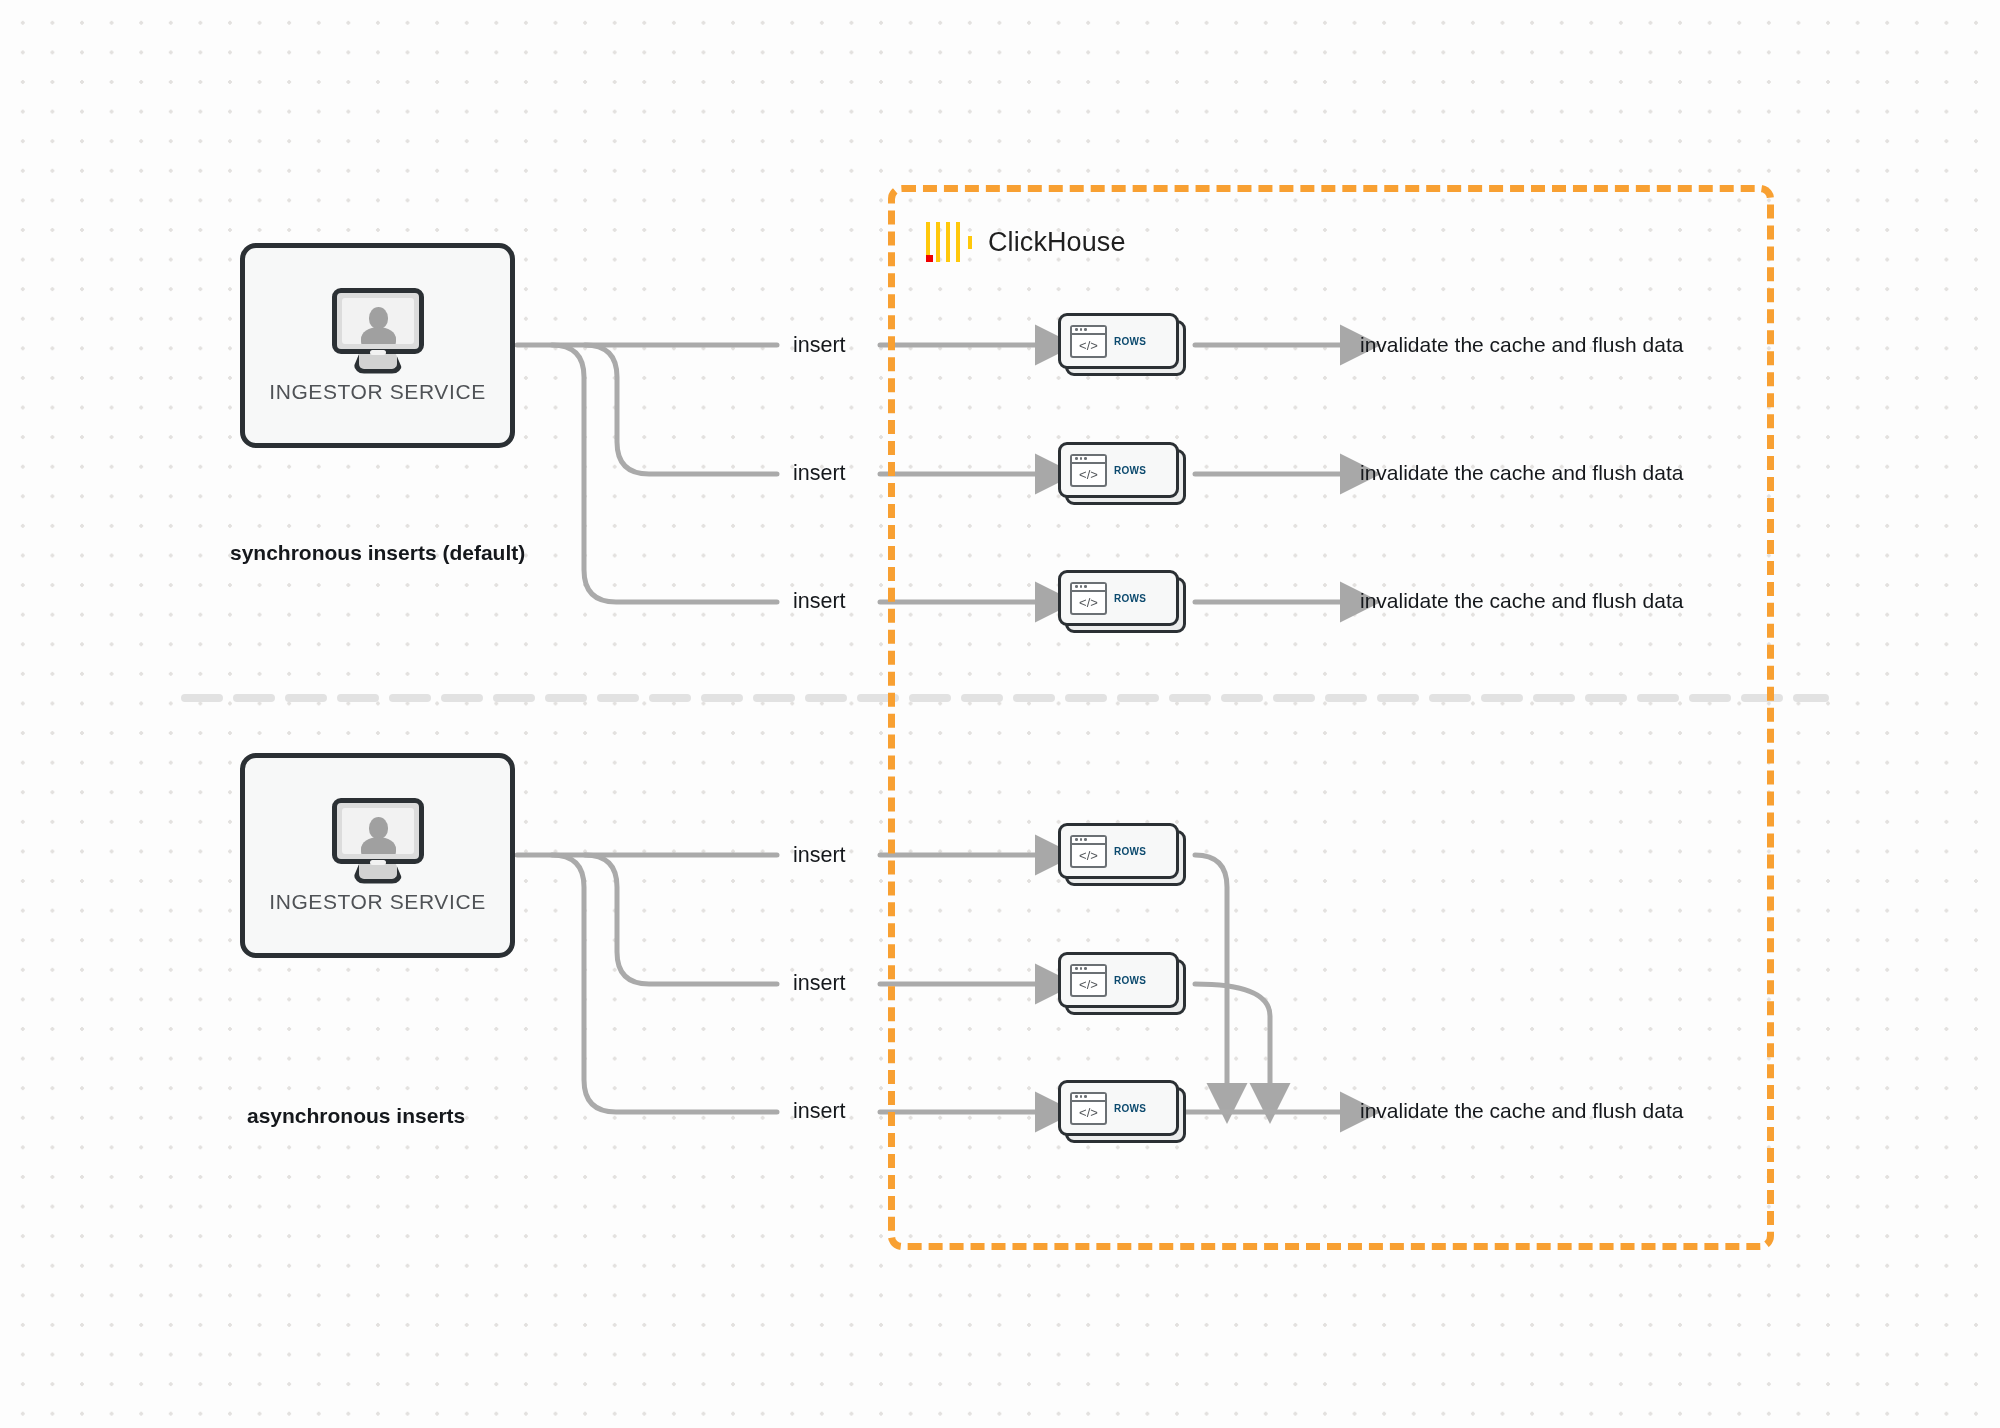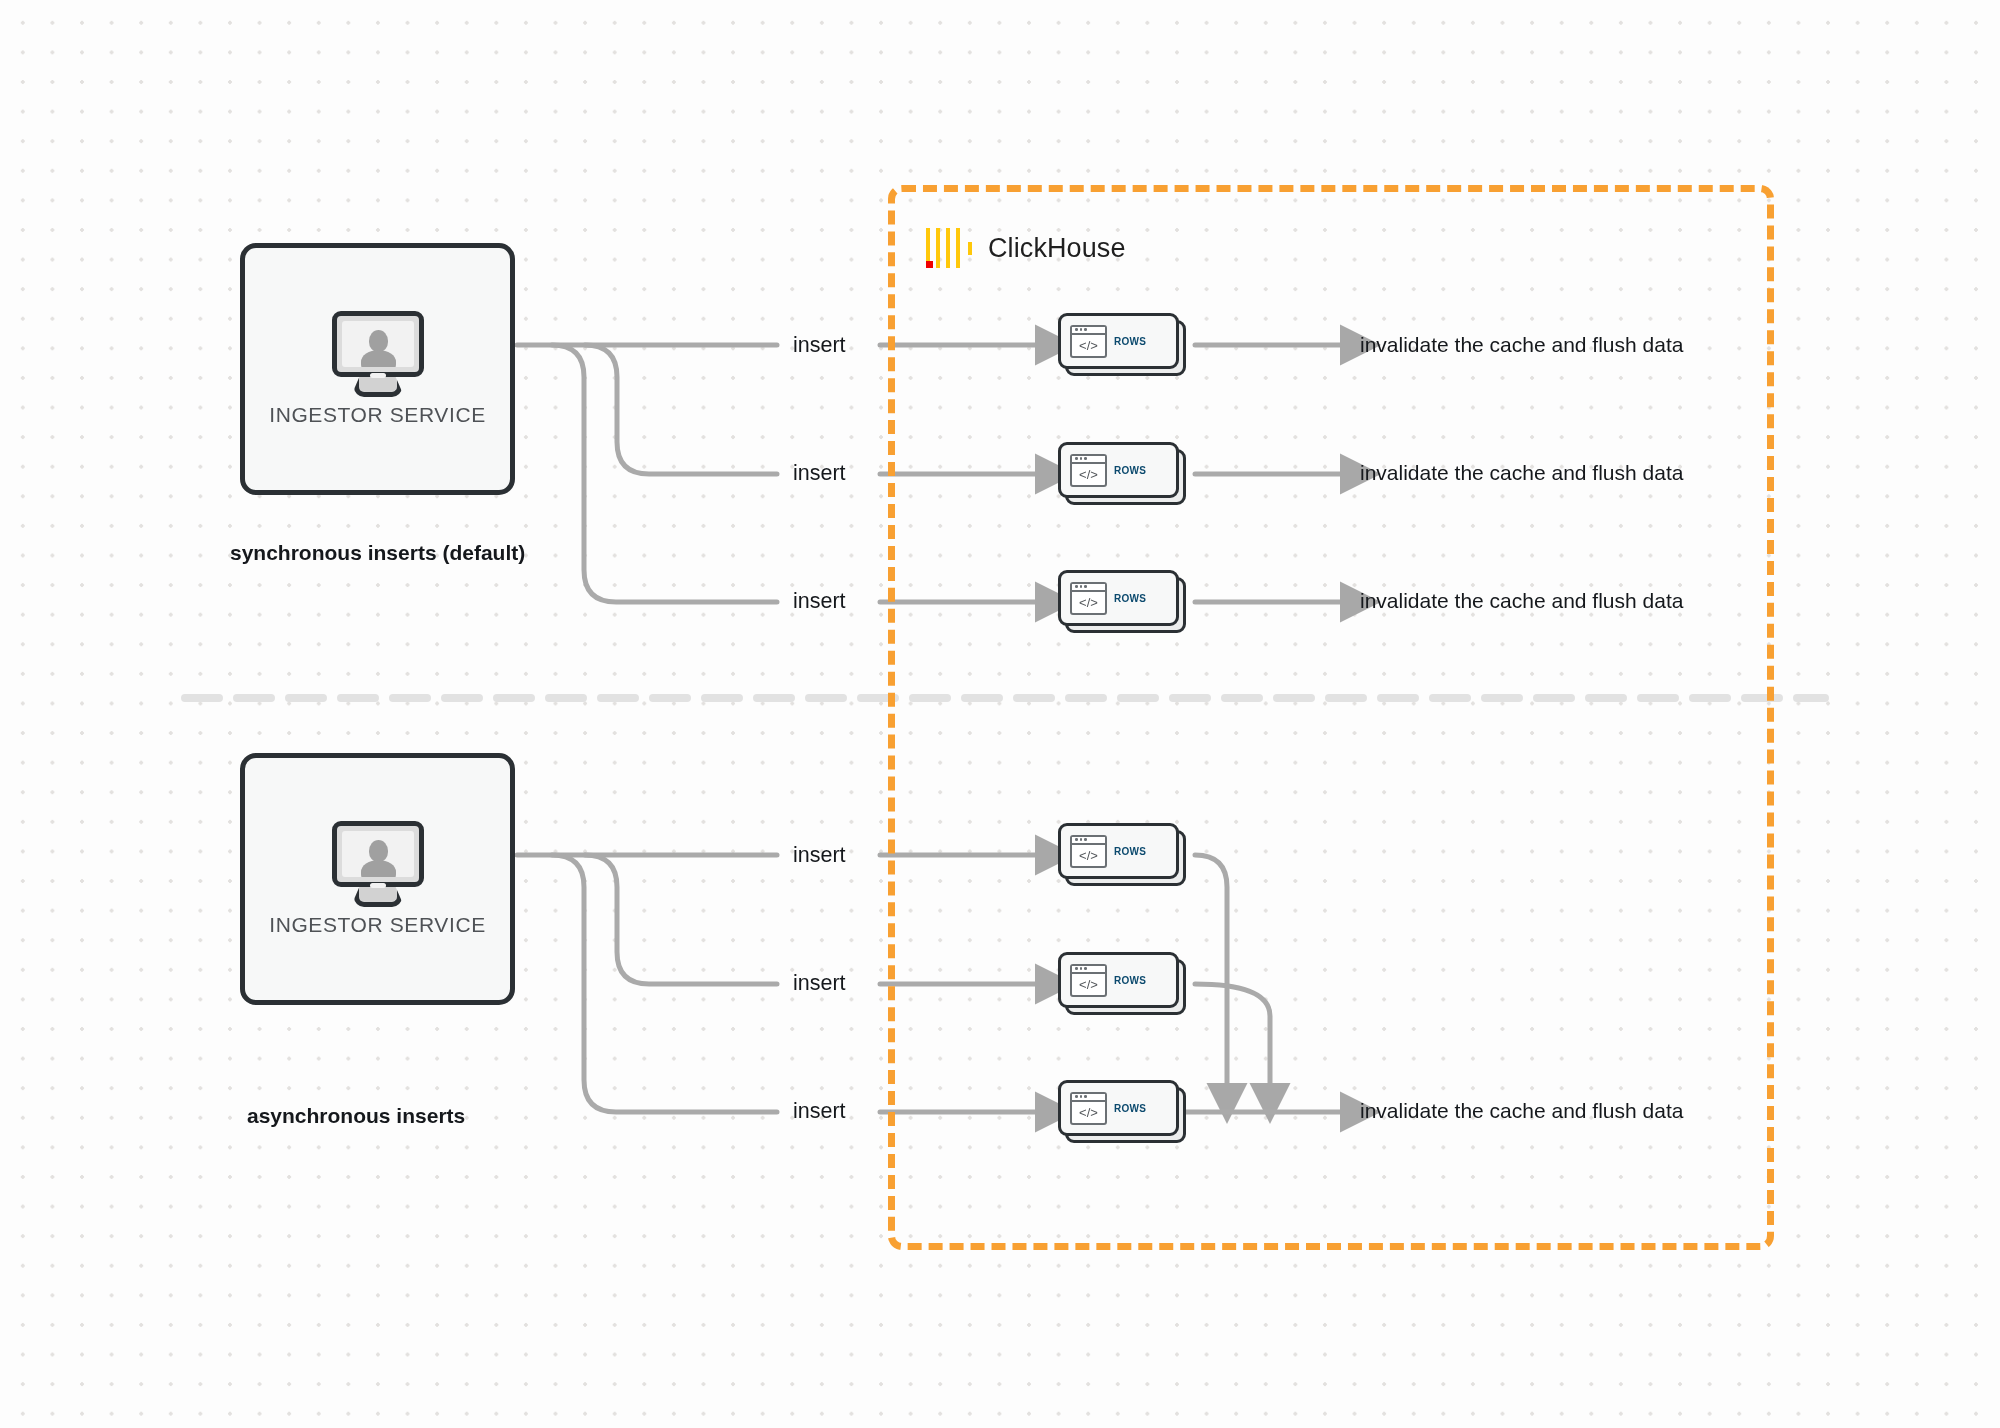--- a/index.html
+++ b/index.html
@@ -81,21 +81,21 @@
     font-size: 27px;
     color: #1f1f1f;
     letter-spacing: 0.1px;
     white-space: nowrap;
   }
 
   
   .ingestor {
     position: absolute;
     width: 275px;
-    height: 252px;
+    height: 205px;
     background: #f7f8f8;
     border: 5px solid #2b3034;
     border-radius: 16px;
     box-sizing: border-box;
     display: flex;
     flex-direction: column;
     align-items: center;
     justify-content: center;
   }
   .monitor {
@@ -314,21 +314,21 @@
 
       <path d="M1195,855 Q1227,855 1227,887 L1227,1088" marker-end="url(#arrowD)"></path>
       <path d="M1195,984 Q1270,984 1270,1016 L1270,1088" marker-end="url(#arrowD)"></path>
 
       <path d="M1175,1112 L1345,1112" marker-end="url(#arrowR)"></path>
     </g>
   </svg>
 
   <div class="ch-container" style="left:888px; top:185px; width:886px; height:1065px;"></div>
 
-  <div class="ch-logo-wrap" style="left:926px; top:228px;">
+  <div class="ch-logo-wrap" style="left:926px; top:222px;">
     <div class="ch-logo">
       <span class="ch-bar"></span>
       <span class="ch-bar"></span>
       <span class="ch-bar"></span>
       <span class="ch-bar"></span>
       <span class="ch-bar-short"></span>
       <span class="ch-reddot"></span>
     </div>
     <span class="ch-logo-text">ClickHouse</span>
   </div>

